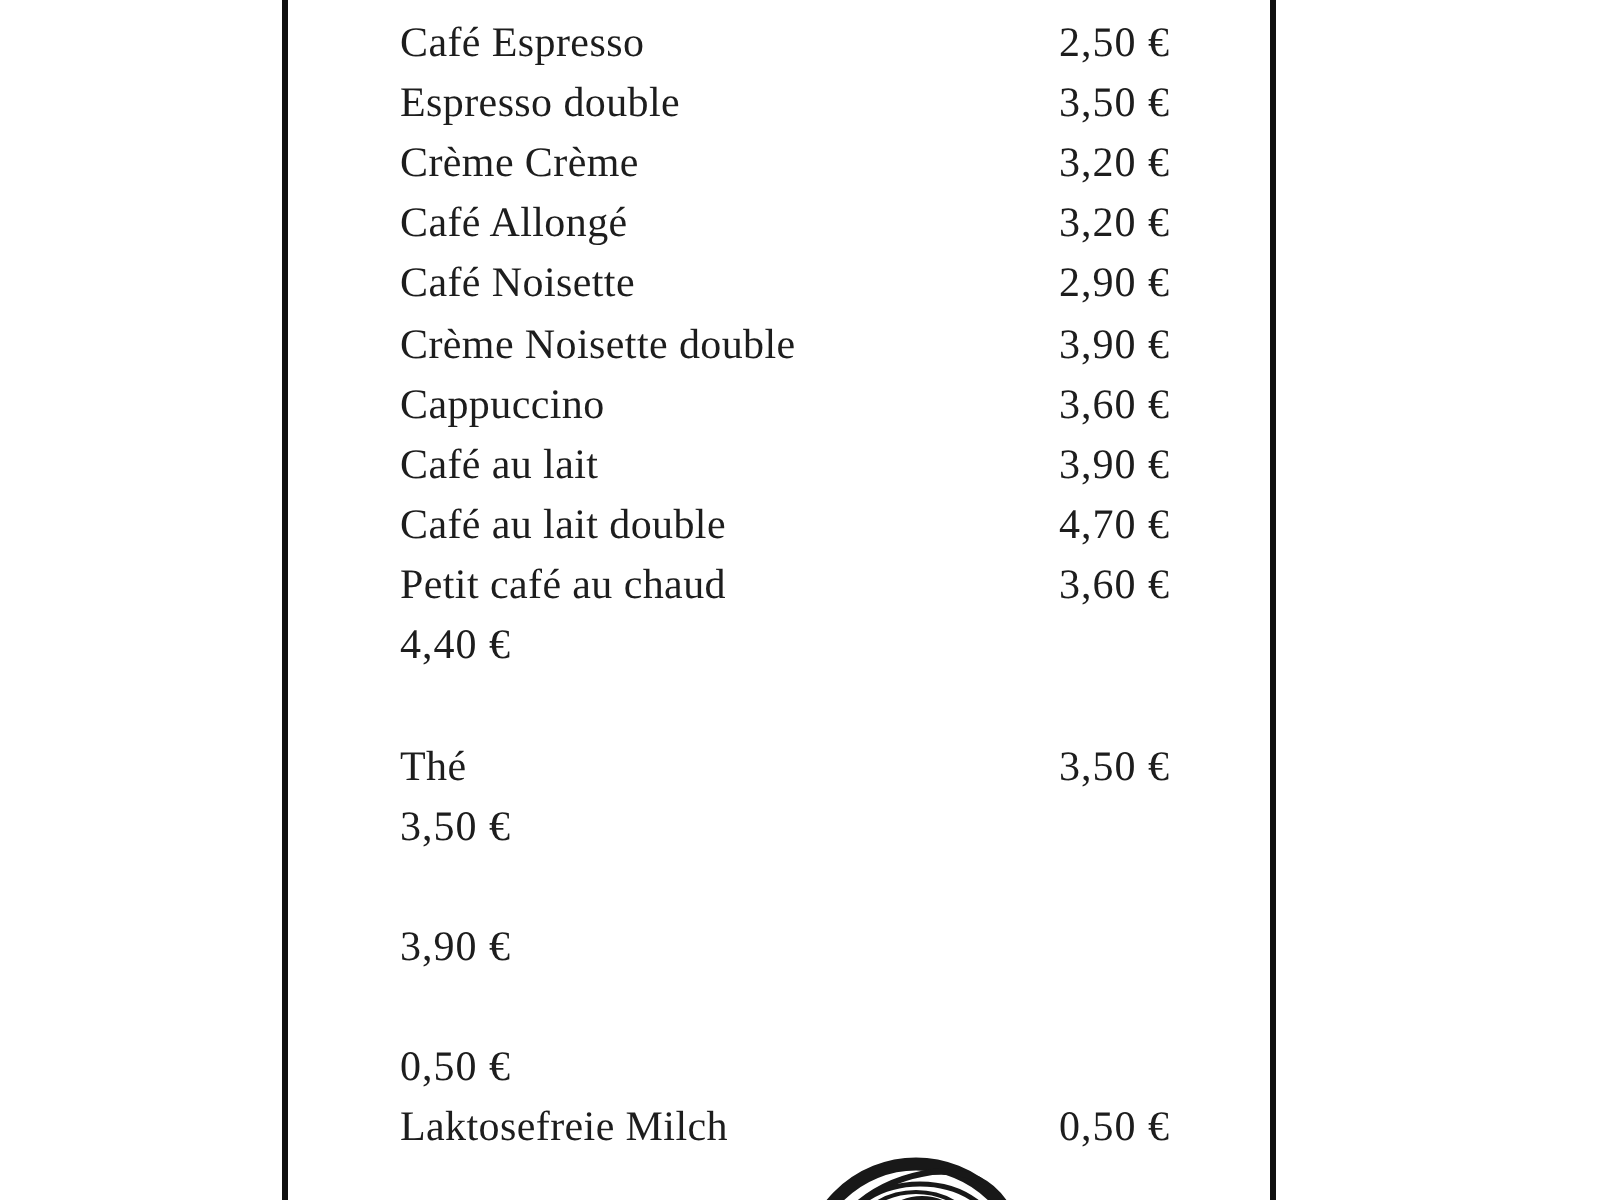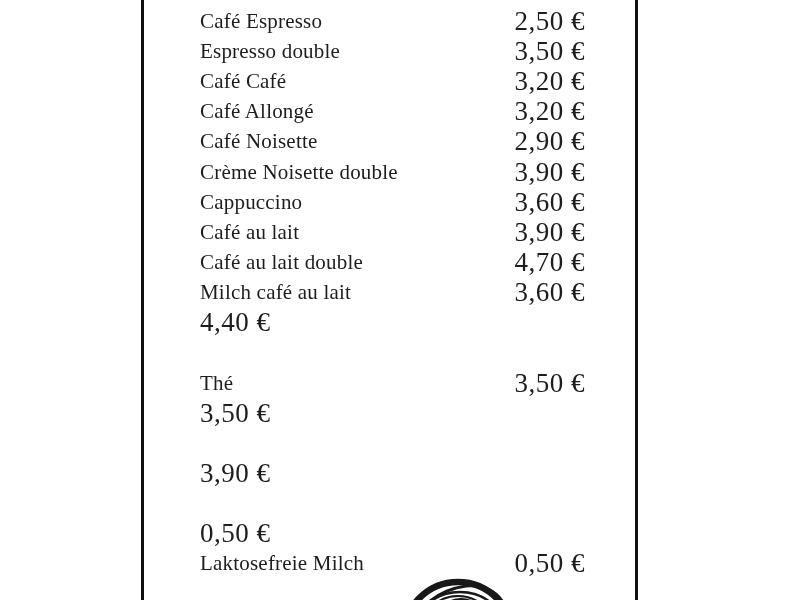--- a/index.html
+++ b/index.html
@@ -37,21 +37,21 @@
     justify-content: space-between;
     align-items: center;
   }
   .item-label {
     font-size: 21px;
     color: #1d1d1d;
     letter-spacing: 0.2px;
     white-space: nowrap;
   }
   .item-price {
-    font-size: 27px;
+    font-size: 21px;
     color: #1d1d1d;
     letter-spacing: 0.5px;
     white-space: nowrap;
   }
   .section-gap {
     height: 30px;
   }
   .cup-illustration {
     position: absolute;
     left: 254px;
@@ -71,21 +71,21 @@
     <span class="item-label">Café Espresso</span>
     <span class="item-price">2,50 €</span>
   </div>
 
   <div class="row">
     <span class="item-label">Espresso double</span>
     <span class="item-price">3,50 €</span>
   </div>
 
   <div class="row">
-    <span class="item-label">Café Café</span>
+    <span class="item-label">Crème Crème</span>
     <span class="item-price">3,20 €</span>
   </div>
 
   <div class="row">
     <span class="item-label">Café Allongé</span>
     <span class="item-price">3,20 €</span>
   </div>
 
   <div class="row">
     <span class="item-label">Café Noisette</span>
@@ -106,21 +106,21 @@
     <span class="item-label">Café au lait</span>
     <span class="item-price">3,90 €</span>
   </div>
 
   <div class="row">
     <span class="item-label">Café au lait double</span>
     <span class="item-price">4,70 €</span>
   </div>
 
   <div class="row">
-    <span class="item-label">Milch café au lait</span>
+    <span class="item-label">Petit café au chaud</span>
     <span class="item-price">3,60 €</span>
   </div>
 
   <div class="row">
     <span class="item-price">4,40 €</span>
   </div>
 <div class="section-gap"></div>
   <div class="row">
     <span class="item-label">Thé</span>
     <span class="item-price">3,50 €</span>

